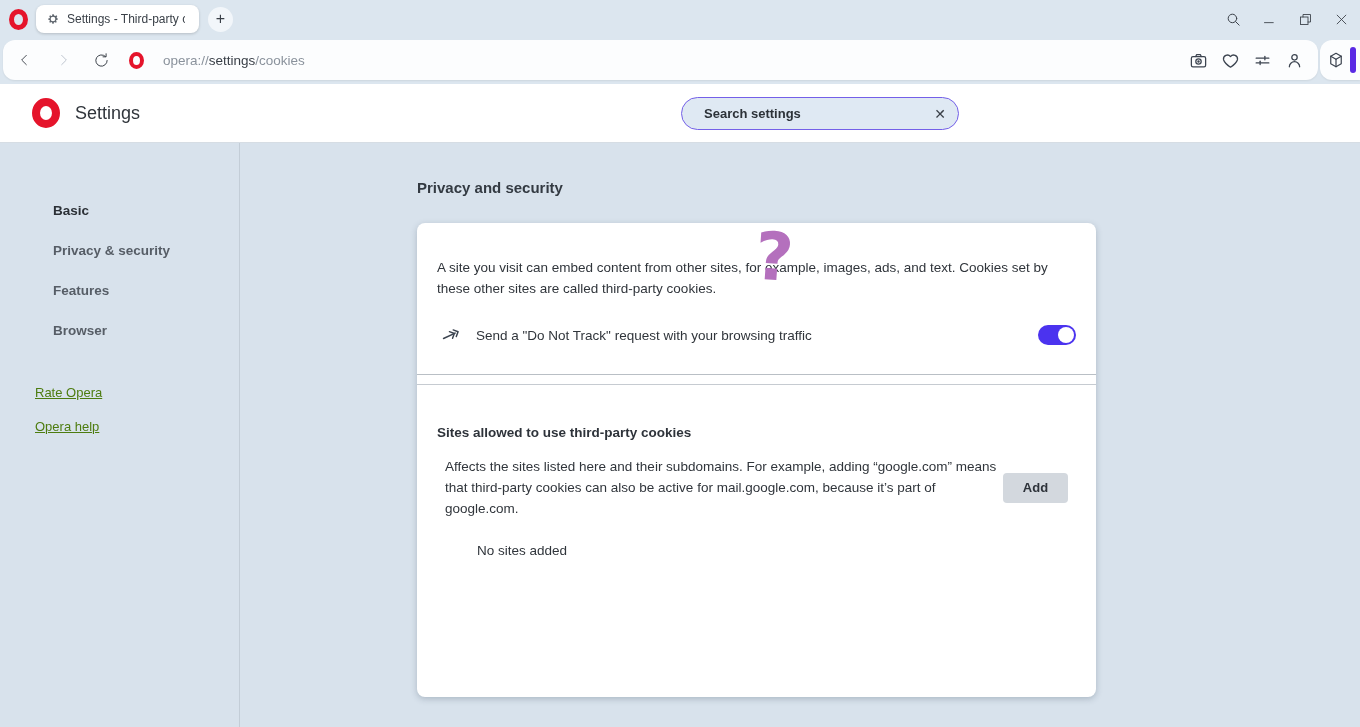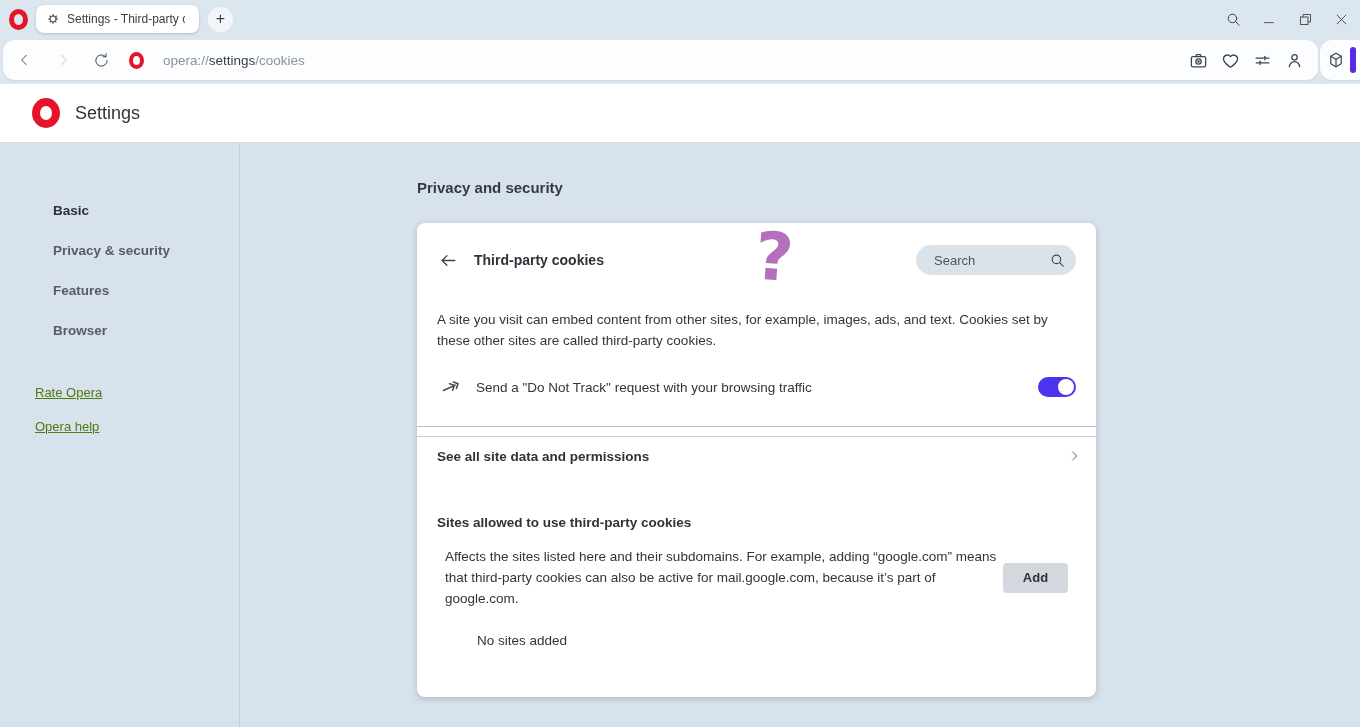--- a/index.html
+++ b/index.html
@@ -178,55 +178,43 @@
         <path d="M5 7l7 4 7-4"></path>
         <line x1="12" y1="11" x2="12" y2="21"></line>
     </svg>
     <div class="purple-bar"></div>
   </div>
 </div>
 
 <div class="settings-header">
   <div class="o-logo"></div>
   <div class="settings-title">Settings</div>
+  <div class="hsearch">
+    <input placeholder="Search settings" style="">
+    <span class="clear">✕</span>
+  </div>
 </div>
 
 <div class="page-body">
 
   <div class="sidebar">
     <div class="nav-item active">Basic</div>
     <div class="nav-item">Privacy &amp; security</div>
     <div class="nav-item">Features</div>
     <div class="nav-item">Browser</div>
     <div class="side-links">
       <a class="side-link" href="#">Rate Opera</a>
       <a class="side-link" href="#">Opera help</a>
     </div>
   </div>
 
   <div class="content">
     <div class="section-heading">Privacy and security</div>
 
     <div class="card">
-      <div class="card-header">
-        <div class="back-btn">
-          <svg width="19" height="19" viewBox="0 0 24 24" class="stroke-ic">
-            <line x1="4" y1="12" x2="20" y2="12"></line>
-              <polyline points="10,6 4,12 10,18"></polyline>
-          </svg>
-        </div>
-        <div class="card-title">Third-party cookies</div>
-        <div class="card-search">
-          <input placeholder="Search" style="">
-          <svg width="17" height="17" viewBox="0 0 24 24" class="stroke-ic">
-            <circle cx="10.5" cy="10.5" r="6"></circle>
-              <line x1="15" y1="15" x2="20" y2="20"></line>
-          </svg>
-        </div>
-      </div>
 
       <div class="qmark">?</div>
 
       <div class="card-desc">A site you visit can embed content from other sites, for example, images, ads, and text. Cookies set by these other sites are called third-party cookies.</div>
 
       <div class="dnt-row">
         <svg width="22" height="22" viewBox="0 0 24 24" class="stroke-ic">
           <g transform="rotate(-25 12 12)">
             <path d="M3 12h14"></path>
               <polyline points="12,8 16,12 12,16"></polyline>
@@ -236,26 +224,20 @@
         <div class="dnt-text">
           <div>Send a "Do Not Track" request with your browsing traffic</div>
         </div>
         <div class="toggle">
           <div class="knob"></div>
         </div>
       </div>
 
       <div class="divider"></div>
 
-      <div class="seeall-row">
-        <span class="seeall-label">See all site data and permissions</span>
-        <svg class="chev" width="16" height="16" viewBox="0 0 24 24" style="stroke:#3c4450;fill:none;stroke-width:1.3;stroke-linejoin:round">
-          <polyline points="9.5,5.5 16,12 9.5,18.5"></polyline>
-        </svg>
-      </div>
 
       <div class="allowed-heading">Sites allowed to use third-party cookies</div>
 
       <div class="allowed-row">
         <div class="allowed-desc">Affects the sites listed here and their subdomains. For example, adding “google.com” means that third-party cookies can also be active for mail.google.com, because it’s part of google.com.</div>
         <button class="add-btn">Add</button>
       </div>
 
       <div class="empty-label">No sites added</div>
     </div>

